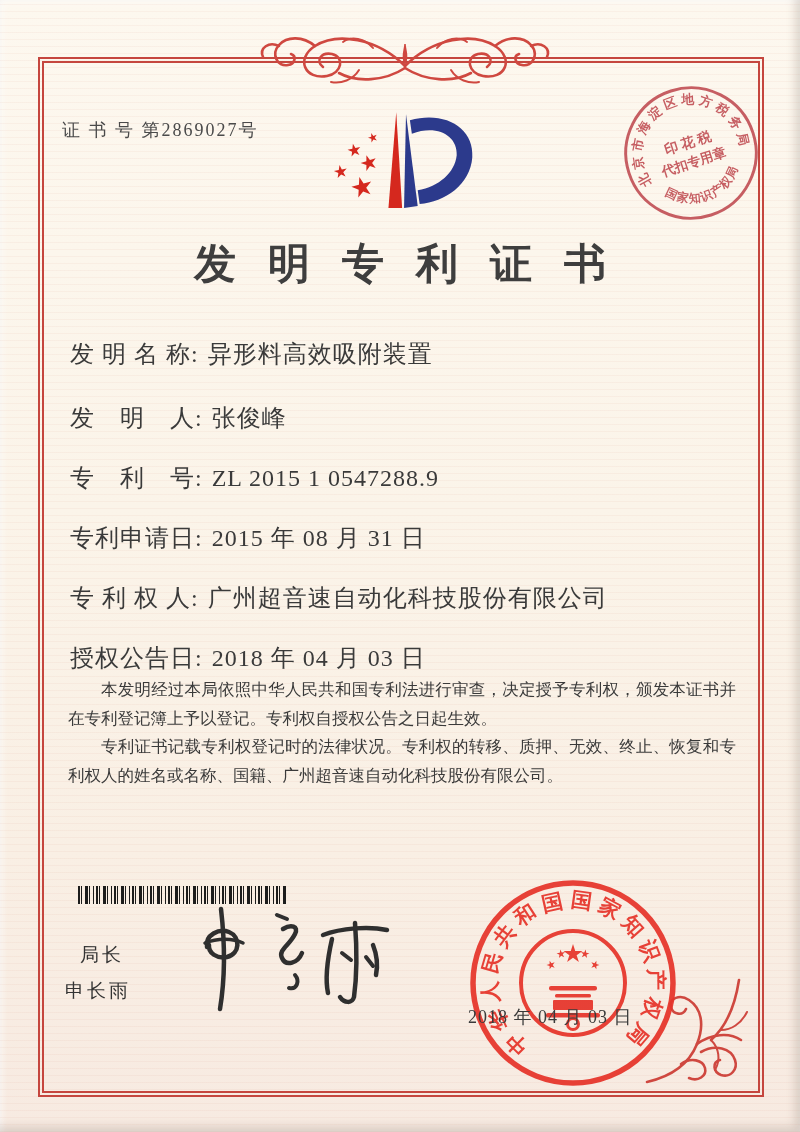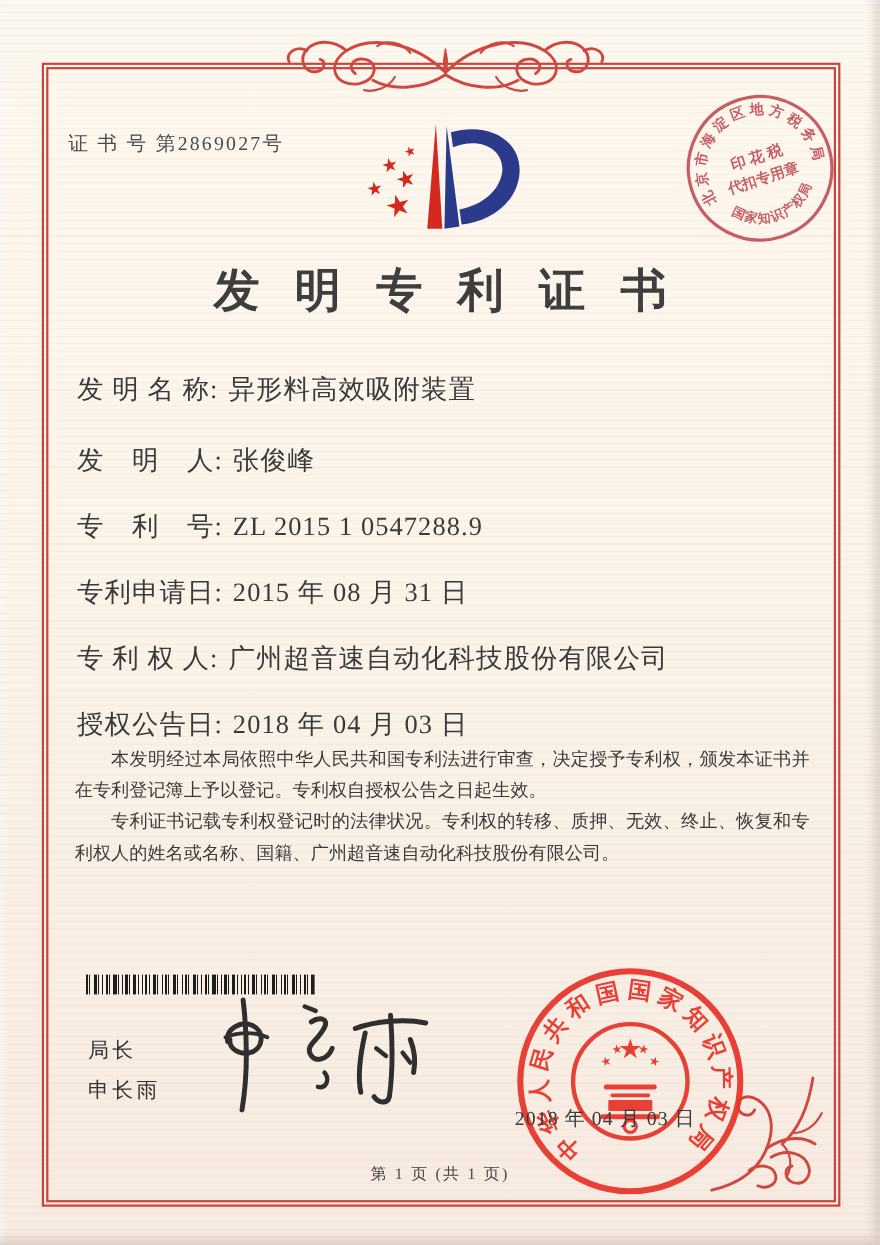--- a/index.html
+++ b/index.html
@@ -20,21 +20,21 @@
   .fields{left:70px;top:338px;width:620px;}
   .frow{position:absolute;left:0;white-space:nowrap;font-size:24px;color:#3a3a3a;}
   .frow .lab{letter-spacing:1px;}
   .frow .val{margin-left:9px;letter-spacing:1px;}
   .paras{left:68px;top:676px;width:668px;font-size:16.5px;line-height:28.5px;
     text-align:justify;color:#3a3a3a;}
   .paras p{margin:0;text-indent:2em;}
   .barcode{left:78px;top:886px;width:208px;height:18px;
     background:repeating-linear-gradient(90deg,#1c1c1c 0 2px,rgba(0,0,0,0) 2px 3px,#1c1c1c 3px 4px,rgba(0,0,0,0) 4px 7px,#1c1c1c 7px 10px,rgba(0,0,0,0) 10px 11px,#1c1c1c 11px 12px,rgba(0,0,0,0) 12px 15px,#1c1c1c 15px 16px,rgba(0,0,0,0) 16px 18px);}
   .dg-title{left:80px;top:942px;font-size:19px;letter-spacing:3px;color:#333;}
-  .dg-name{left:80px;top:978px;font-size:19px;letter-spacing:3px;color:#333;text-align:center;}
+  .dg-name{left:65px;top:978px;font-size:19px;letter-spacing:3px;color:#333;text-align:center;}
   .seal-date{left:468px;top:1005px;font-size:18px;letter-spacing:1px;color:#3a3a3a;z-index:6;}
   .footer{left:0;right:0;top:1058px;text-align:center;font-size:14.5px;letter-spacing:2px;color:#444;}
   .tax-stamp{left:612px;top:74px;width:158px;height:158px;transform:rotate(-18deg);opacity:.88;z-index:3;}
   .big-seal{left:458px;top:868px;width:230px;height:230px;opacity:.93;z-index:5;}
   .logo{left:328px;top:106px;width:156px;height:118px;}
   .sig{left:185px;top:903px;width:218px;height:118px;z-index:4;}
   .orn-top{left:253px;top:26px;width:304px;height:74px;z-index:2;}
   .orn-corner{left:643px;top:972px;width:118px;height:118px;z-index:2;}
   svg text{font-family:"Liberation Serif","DejaVu Serif",serif;}
 </style>
@@ -174,15 +174,14 @@
       <rect x="91" y="118" width="48" height="4.5" rx="2"></rect>
       <rect x="97" y="126" width="36" height="3.5" rx="1.5"></rect>
       <rect x="95" y="132" width="40" height="10" rx="1"></rect>
       <rect x="88" y="145" width="54" height="4.5" rx="2"></rect>
       <circle cx="115" cy="156" r="5.5" fill="none" stroke="#e6342a" stroke-width="3"></circle>
     </g>
   </svg>
 
   <div class="abs seal-date">2018 年 04 月 03 日</div>
 
-  <div class="abs footer">第 1 页 (共 1 页)</div>
 
 </div>
 
 </body></html>

